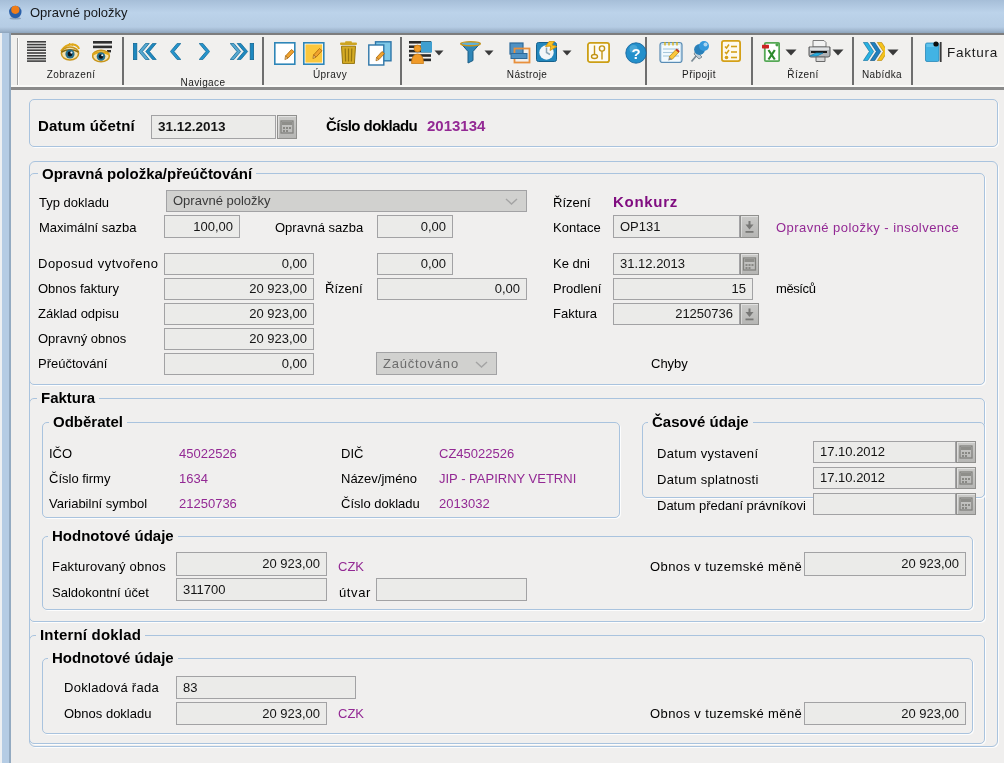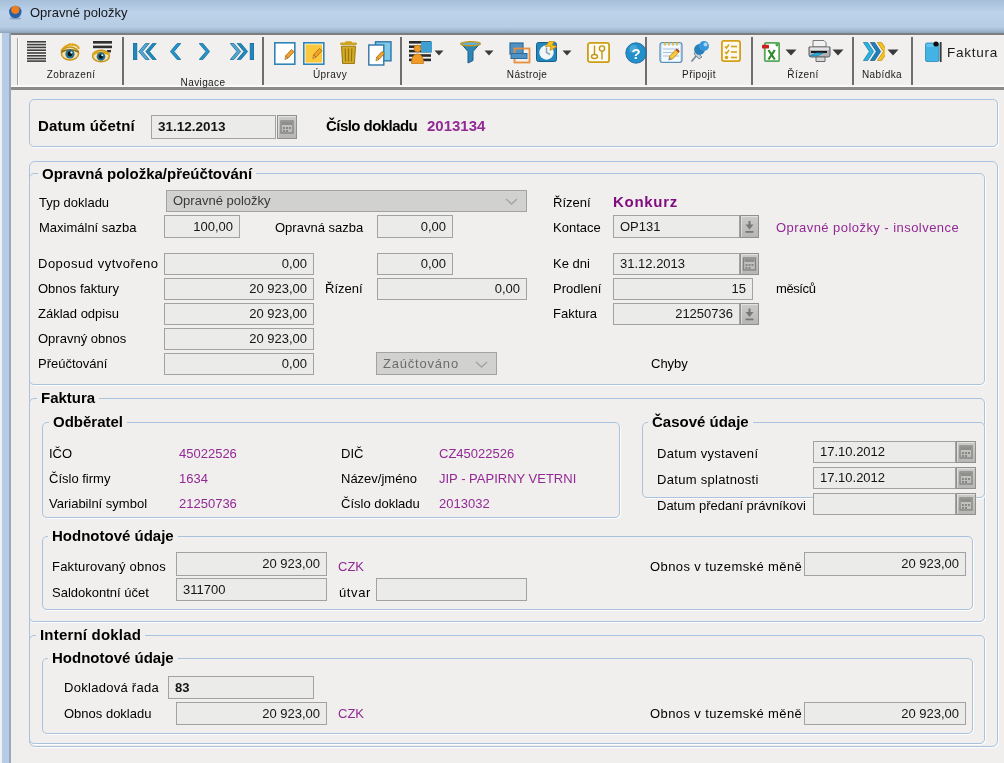--- a/index.html
+++ b/index.html
@@ -440,18 +440,18 @@
 <div class="lbl" style="left:339px;top:586px;letter-spacing:0.6px;">útvar</div>
 <div class="inp" style="left:376px;top:578px;width:151px;height:23px;"></div>
 
 <div class="fs" style="left:29px;top:635px;width:956px;height:109px;">
   <div class="cap" style="left:6px;top:-9px;letter-spacing:0.2px;">Interní doklad</div>
 </div>
 <div class="fs" style="left:42px;top:658px;width:931px;height:76px;">
   <div class="cap" style="left:5px;top:-9px;">Hodnotové údaje</div>
 </div>
 <div class="lbl" style="left:64px;top:681px;letter-spacing:0.28px;">Dokladová řada</div>
-<div class="inp" style="left:168px;top:676px;width:146px;height:23px;line-height:21px;font-weight:bold;">83</div>
+<div class="inp" style="left:176px;top:676px;width:180px;height:23px;line-height:21px;">83</div>
 <div class="lbl" style="left:64px;top:707px;">Obnos dokladu</div>
 <div class="inp r" style="left:176px;top:702px;width:151px;height:23px;line-height:21px;">20 923,00</div>
 <div class="lbl pu" style="left:338px;top:707px;">CZK</div>
 <div class="lbl" style="left:650px;top:707px;letter-spacing:0.4px;">Obnos v tuzemské měně</div>
 <div class="inp r" style="left:804px;top:702px;width:162px;height:23px;line-height:21px;">20 923,00</div>
 
 </body></html>

